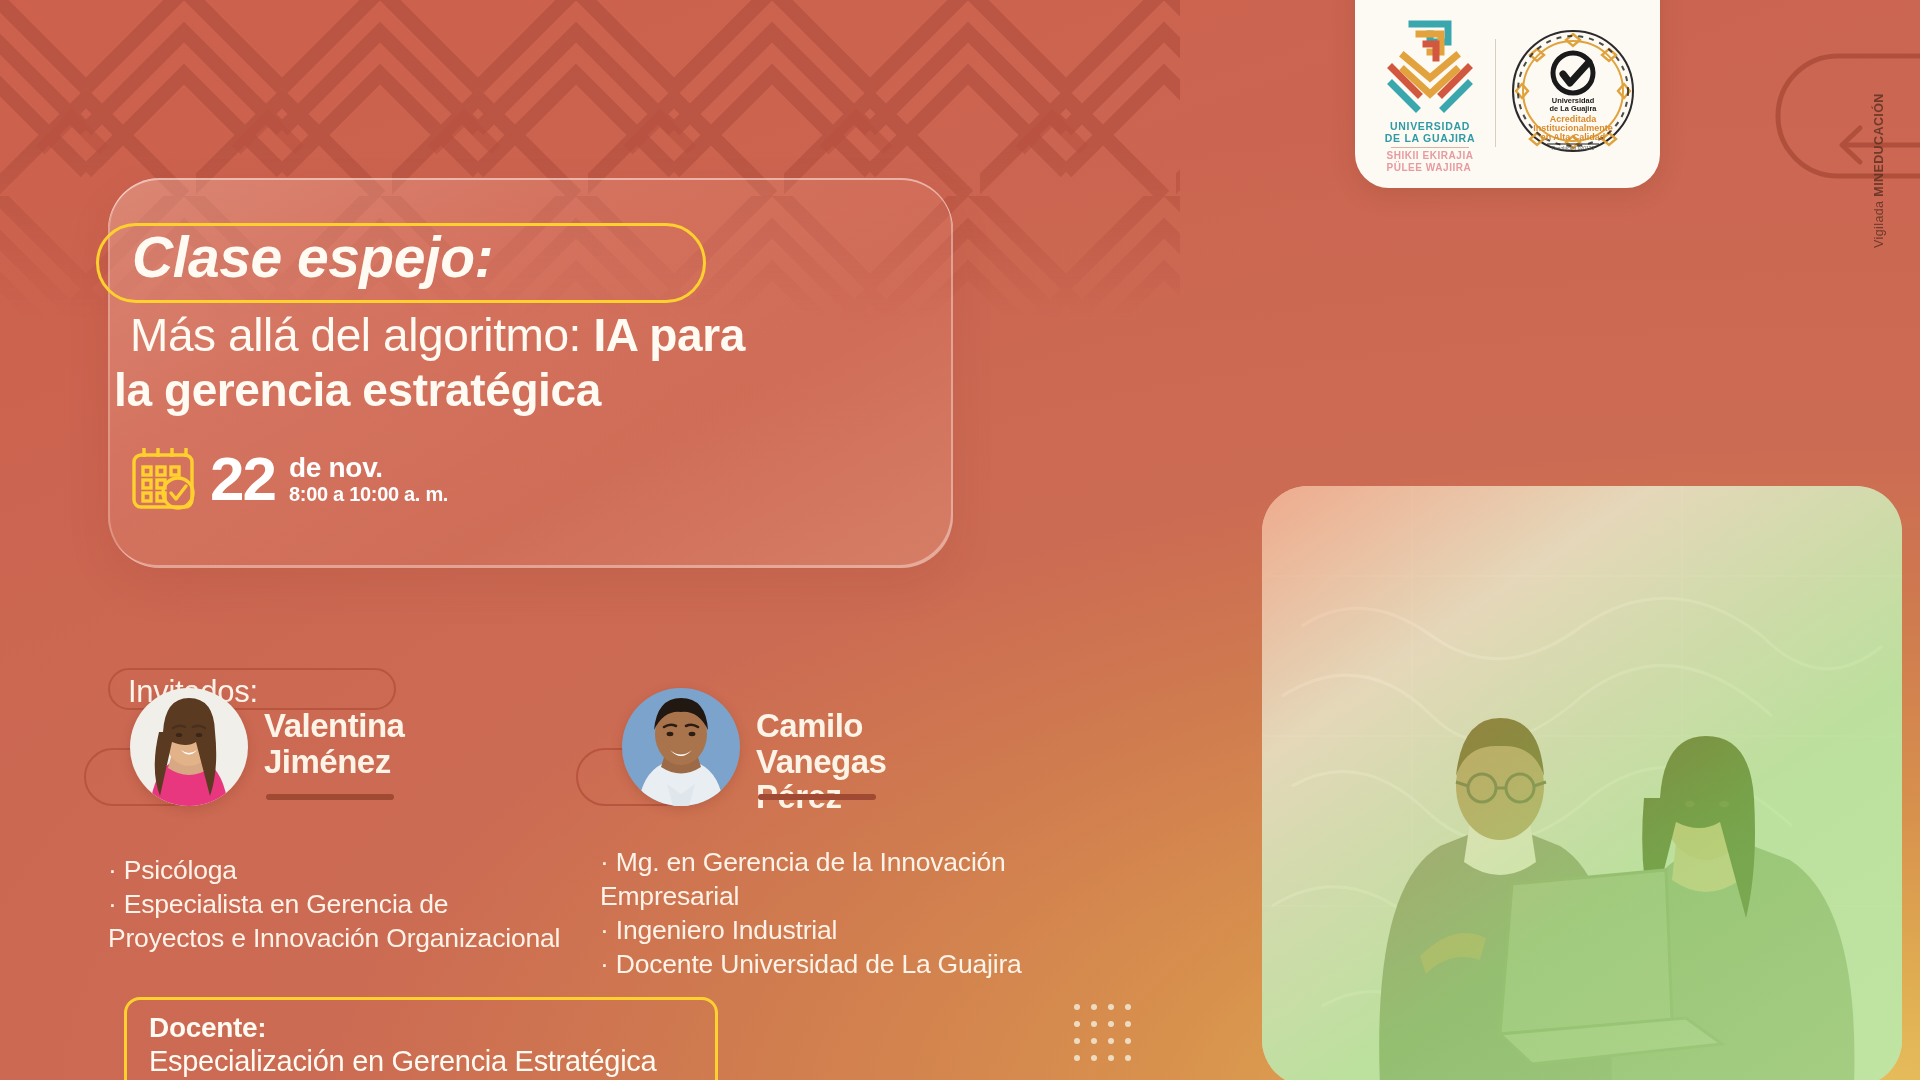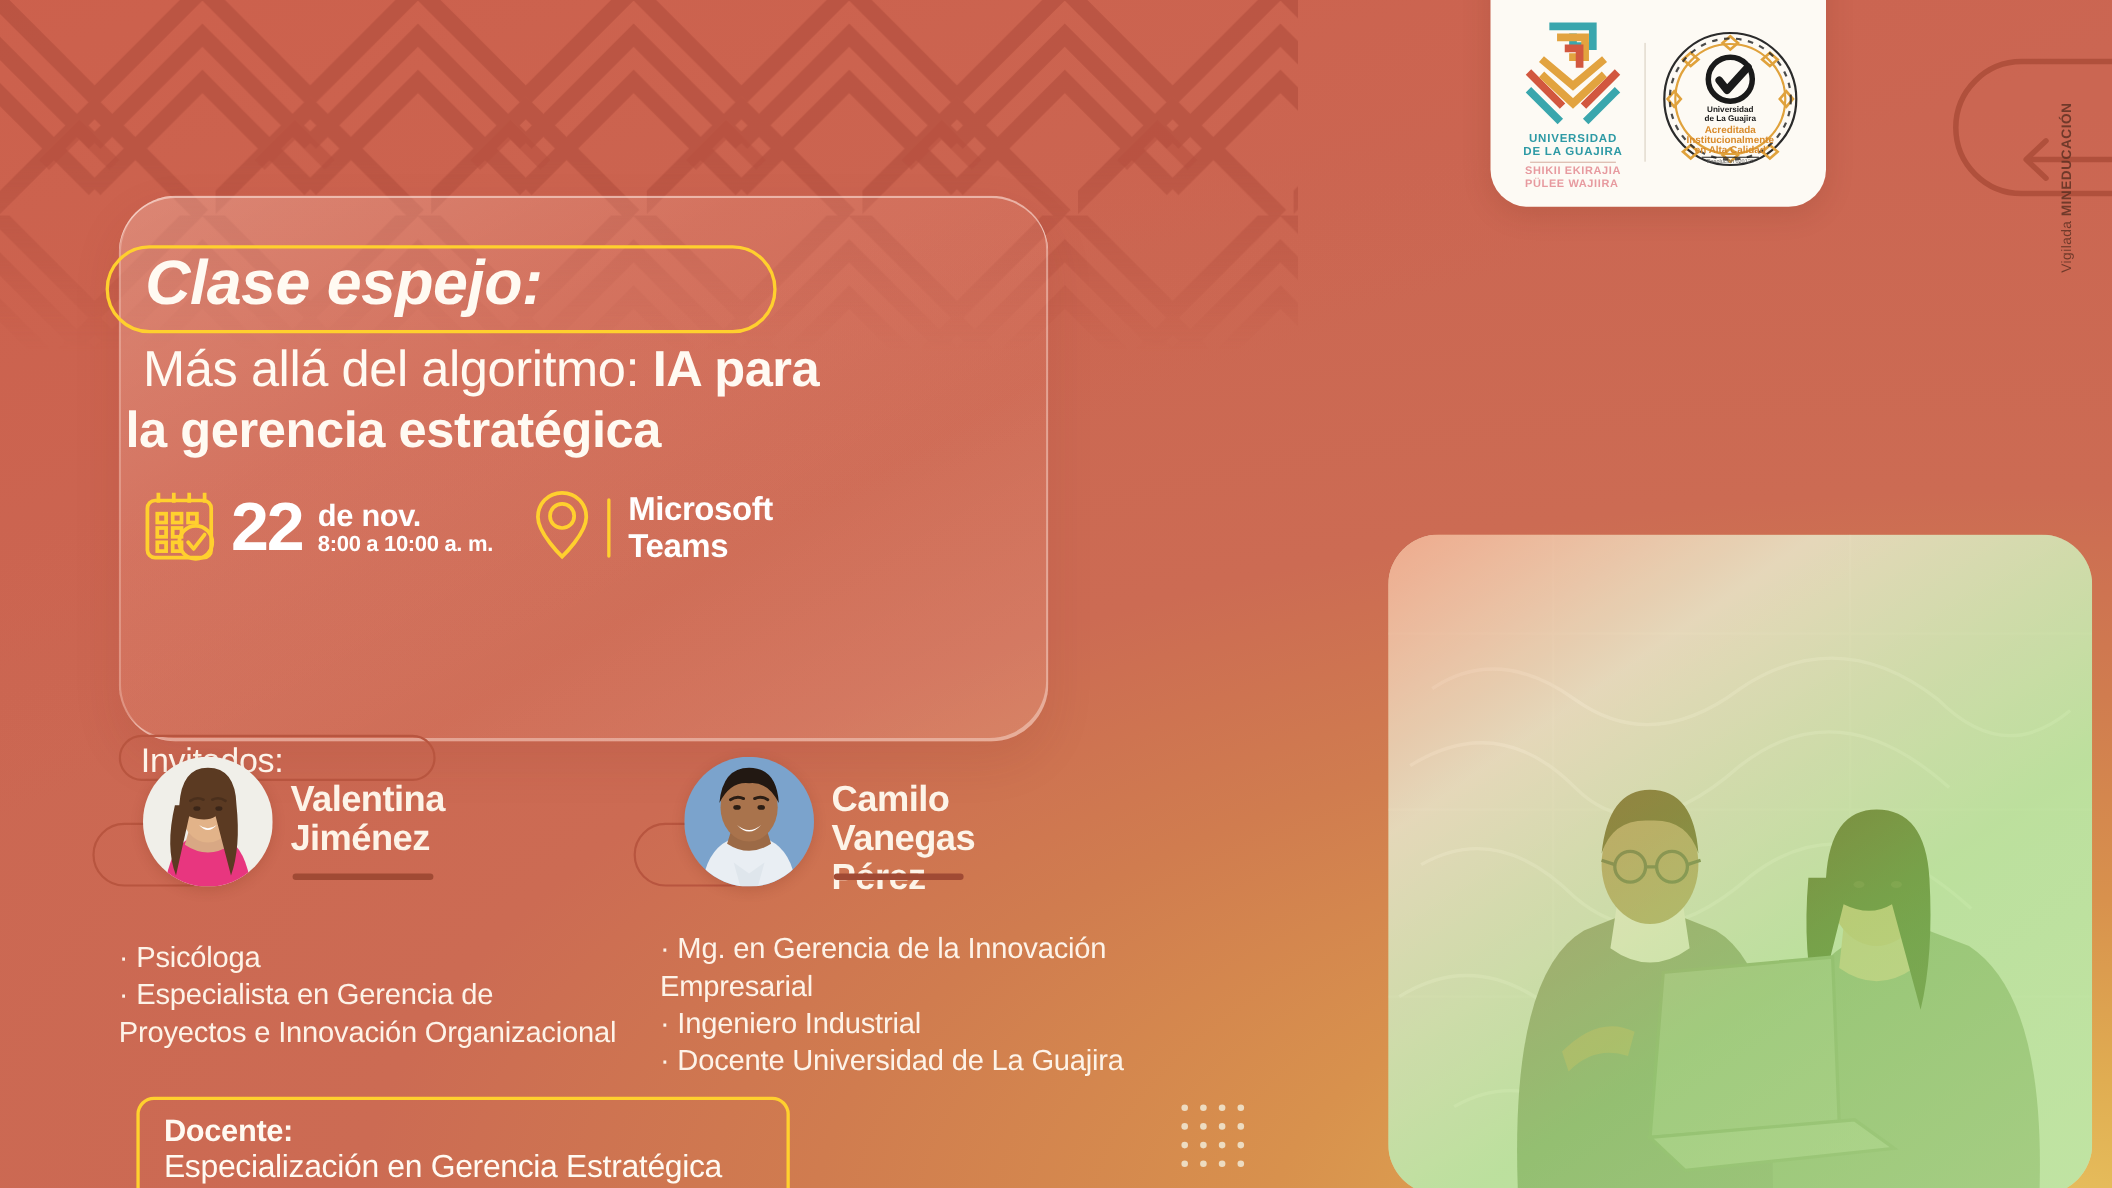--- a/index.html
+++ b/index.html
@@ -95,21 +95,21 @@
     position:absolute; inset:0;
     background:linear-gradient(145deg, rgba(231,120,78,.55) 0%, rgba(231,160,70,.18) 26%, rgba(150,215,90,.45) 62%, rgba(168,224,120,.55) 100%);
   }
 
   
   .dot-grid { position:absolute; left:1073px; top:1003px; }
 
   
   .title-card {
     position:absolute; left:108px; top:178px;
-    width:845px; height:496px;
+    width:845px; height:390px;
     border-radius:52px;
     background:linear-gradient(150deg, rgba(255,218,205,.30) 0%, rgba(255,190,172,.16) 34%, rgba(255,170,150,.08) 66%, rgba(255,200,180,.20) 100%);
     box-shadow:
       inset 0 2px 0 rgba(255,235,228,.55),
       inset 2px 0 0 rgba(255,230,220,.30),
       inset -2px -3px 0 rgba(255,235,228,.42),
       0 18px 44px rgba(120,44,26,.10);
   }
 
   
@@ -129,21 +129,21 @@
     position:absolute; left:22px; top:130px;
     font-size:46px; color:#fffaf2; letter-spacing:-.4px; white-space:nowrap;
   }
   .title-l2 b { font-weight:800; }
   .title-l3 {
     position:absolute; left:6px; top:185px;
     font-size:46px; font-weight:800; color:#fffaf2; letter-spacing:-.4px;
   }
 
   
-  .meta-row { position:absolute; left:22px; top:265px; display:flex; align-items:center; gap:38px; }
+  .meta-row { position:absolute; left:22px; top:265px; display:flex; align-items:center; gap:24px; }
   .meta-block { display:flex; align-items:center; gap:14px; }
   .day-num { font-size:62px; font-weight:800; color:#fff; line-height:.92; letter-spacing:-2px; }
   .meta-lines { color:#fff; line-height:1.12; }
   .meta-lines .ml1 { font-size:28px; font-weight:800; letter-spacing:-.3px; }
   .meta-lines .ml2 { font-size:20px; font-weight:800; letter-spacing:-.3px; }
   .pin-sep { width:3px; height:54px; background:#ffd02e; border-radius:2px; margin:0 2px; }
   .place-lines { color:#fff; line-height:1.1; }
   .place-lines div { font-size:30px; font-weight:800; letter-spacing:-.4px; }
 
   
@@ -400,33 +400,20 @@
             </g>
           </svg>
         </span>
         <span class="day-num">22</span>
         <span class="meta-lines">
           <div class="ml1">de nov.</div>
           <div class="ml2">8:00 a 10:00 a. m.</div>
         </span>
       </div>
 
-      <div class="meta-block">
-        <span>
-          <svg width="50" height="64" viewBox="0 0 50 64" xmlns="http://www.w3.org/2000/svg">
-            <path d="M25 3 C12 3 3 13 3 25 C3 40 25 61 25 61 C25 61 47 40 47 25 C47 13 38 3 25 3 Z" fill="none" stroke="#ffd02e" stroke-width="3.4"></path>
-            <circle cx="25" cy="24" r="11" fill="none" stroke="#ffd02e" stroke-width="3.4"></circle>
-          </svg>
-        </span>
-        <span class="pin-sep"></span>
-        <span class="place-lines">
-          <div>Microsoft</div>
-          <div>Teams</div>
-        </span>
-      </div>
 
     </div>
   </div>
 
   <div class="invitados-pill"></div>
   <div class="invitados-label">Invitados:</div>
 
   <div class="speaker" id="sp1">
     <div class="ring"></div>
     <div class="avatar">

